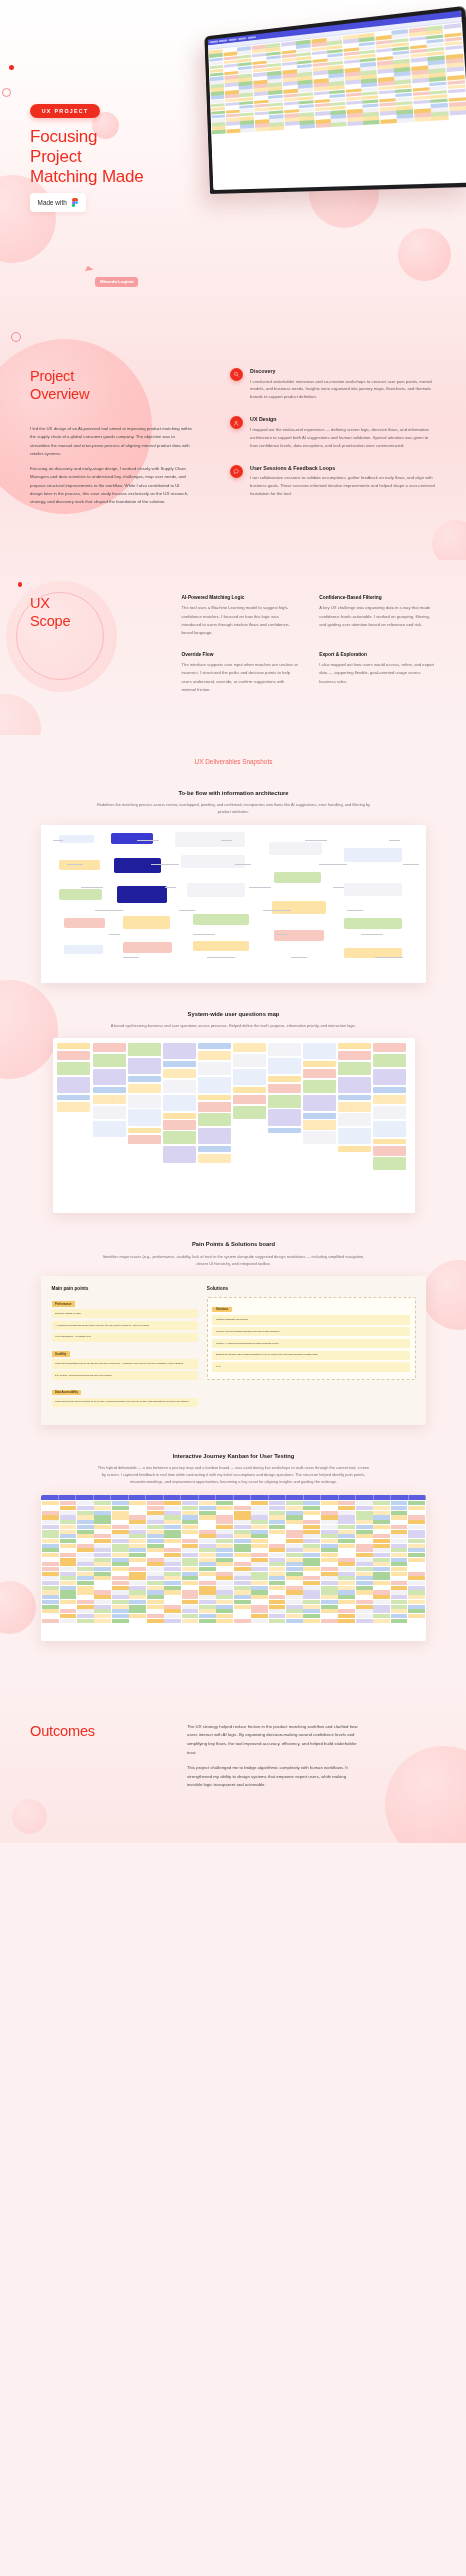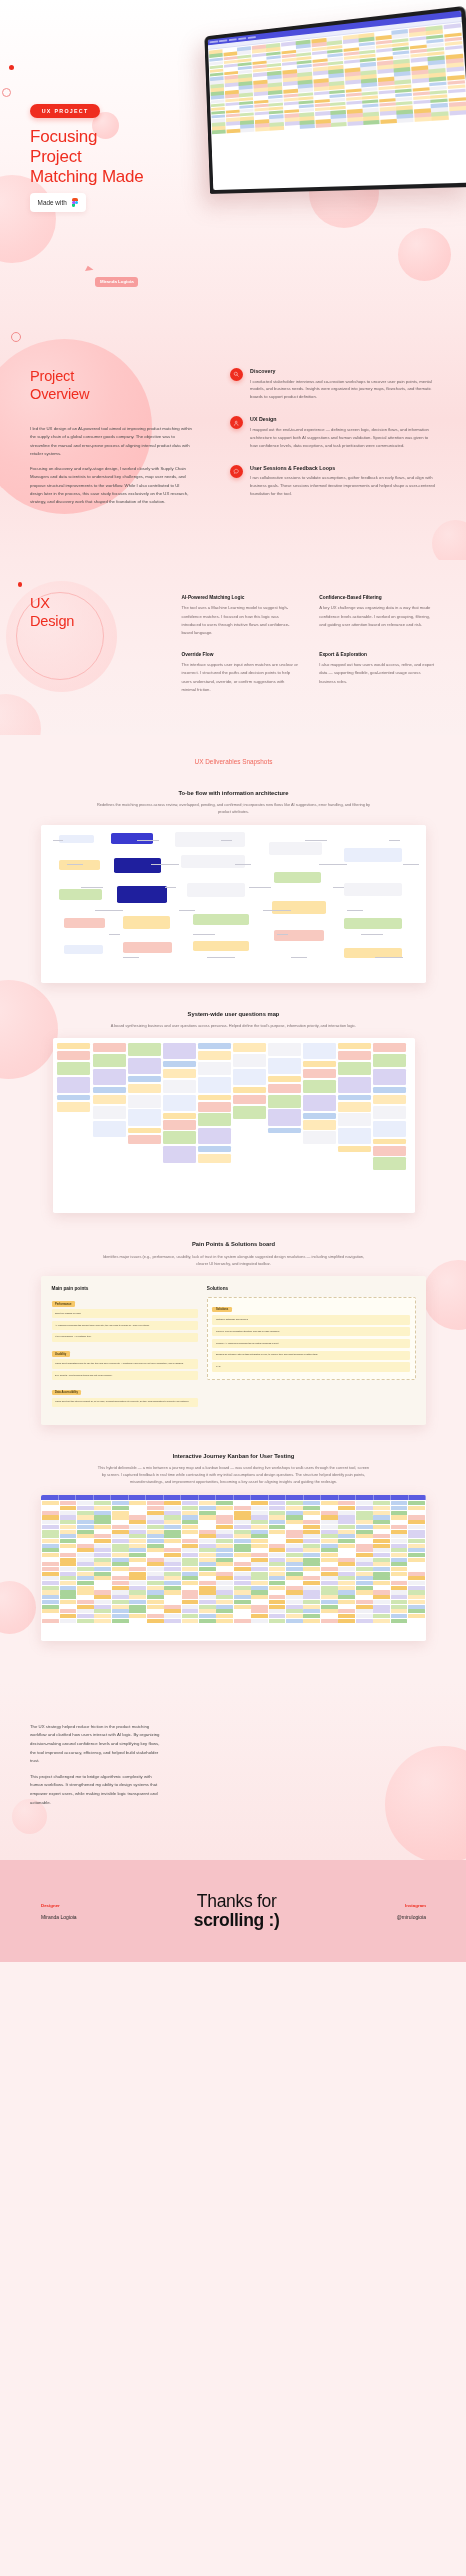--- a/index.html
+++ b/index.html
@@ -616,21 +616,21 @@
 
   <section class="scope">
     <div class="blob vsoft" style="width:111px;height:111px;left:5.8px;top:20.4px;opacity:.45;"></div>
     <div class="ring" style="width:88px;height:88px;left:16.3px;top:32px;border-color:#fbb9b9;"></div>
     <div class="dot" style="width:4.7px;height:4.7px;left:17.5px;top:21.6px;"></div>
     <div class="blob vsoft" style="width:70px;height:70px;left:-29px;top:134px;opacity:.55;"></div>
 
     <div class="scope-grid">
       <h2 class="sec-title">
         <div>UX</div>
-        <div>Design</div>
+        <div>Scope</div>
       </h2>
       <div class="scope-cards">
         <div class="scope-card">
           <h4>AI-Powered Matching Logic</h4>
           <p>The tool uses a Machine Learning model to suggest high-confidence matches. I focused on how this logic was introduced to users through intuitive flows and confidence-based language.</p>
         </div>
         <div class="scope-card">
           <h4>Confidence-Based Filtering</h4>
           <p>A key UX challenge was organizing data in a way that made confidence levels actionable. I worked on grouping, filtering, and guiding user attention based on relevance and risk.</p>
         </div>
@@ -1442,35 +1442,22 @@
             <i style="background:#ffffff"></i>
           </div>
       </div>
     </div>
   </section>
 
   <section class="outcomes">
     <div class="blob vsoft" style="width:117px;height:117px;right:-35px;top:64px;opacity:.8;"></div>
     <div class="blob vsoft" style="width:35px;height:35px;left:11.7px;top:117px;opacity:.5;"></div>
     <div class="out-grid">
+      <h2 class="sec-title">Outcomes</h2>
       <div class="out-body">
         <p>The UX strategy helped reduce friction in the product matching workflow and clarified how users interact with AI logic. By organizing decision-making around confidence levels and simplifying key flows, the tool improved accuracy, efficiency, and helped build stakeholder trust.</p>
         <p>This project challenged me to bridge algorithmic complexity with human workflows. It strengthened my ability to design systems that empower expert users, while making invisible logic transparent and actionable.</p>
       </div>
     </div>
   </section>
 
-  <footer class="footer">
-    <div class="f-col">
-      <div class="lab">Designer</div>
-      <div class="val">Miranda Logioia</div>
-    </div>
-    <div class="thanks">
-      <div class="l1">Thanks for</div>
-      <div class="l2">scrolling :)</div>
-    </div>
-    <div class="f-col f-right">
-      <div class="lab">Instagram</div>
-      <div class="val">@mirulogioia</div>
-    </div>
-  </footer>
 </div>
 
 
 </body></html>

